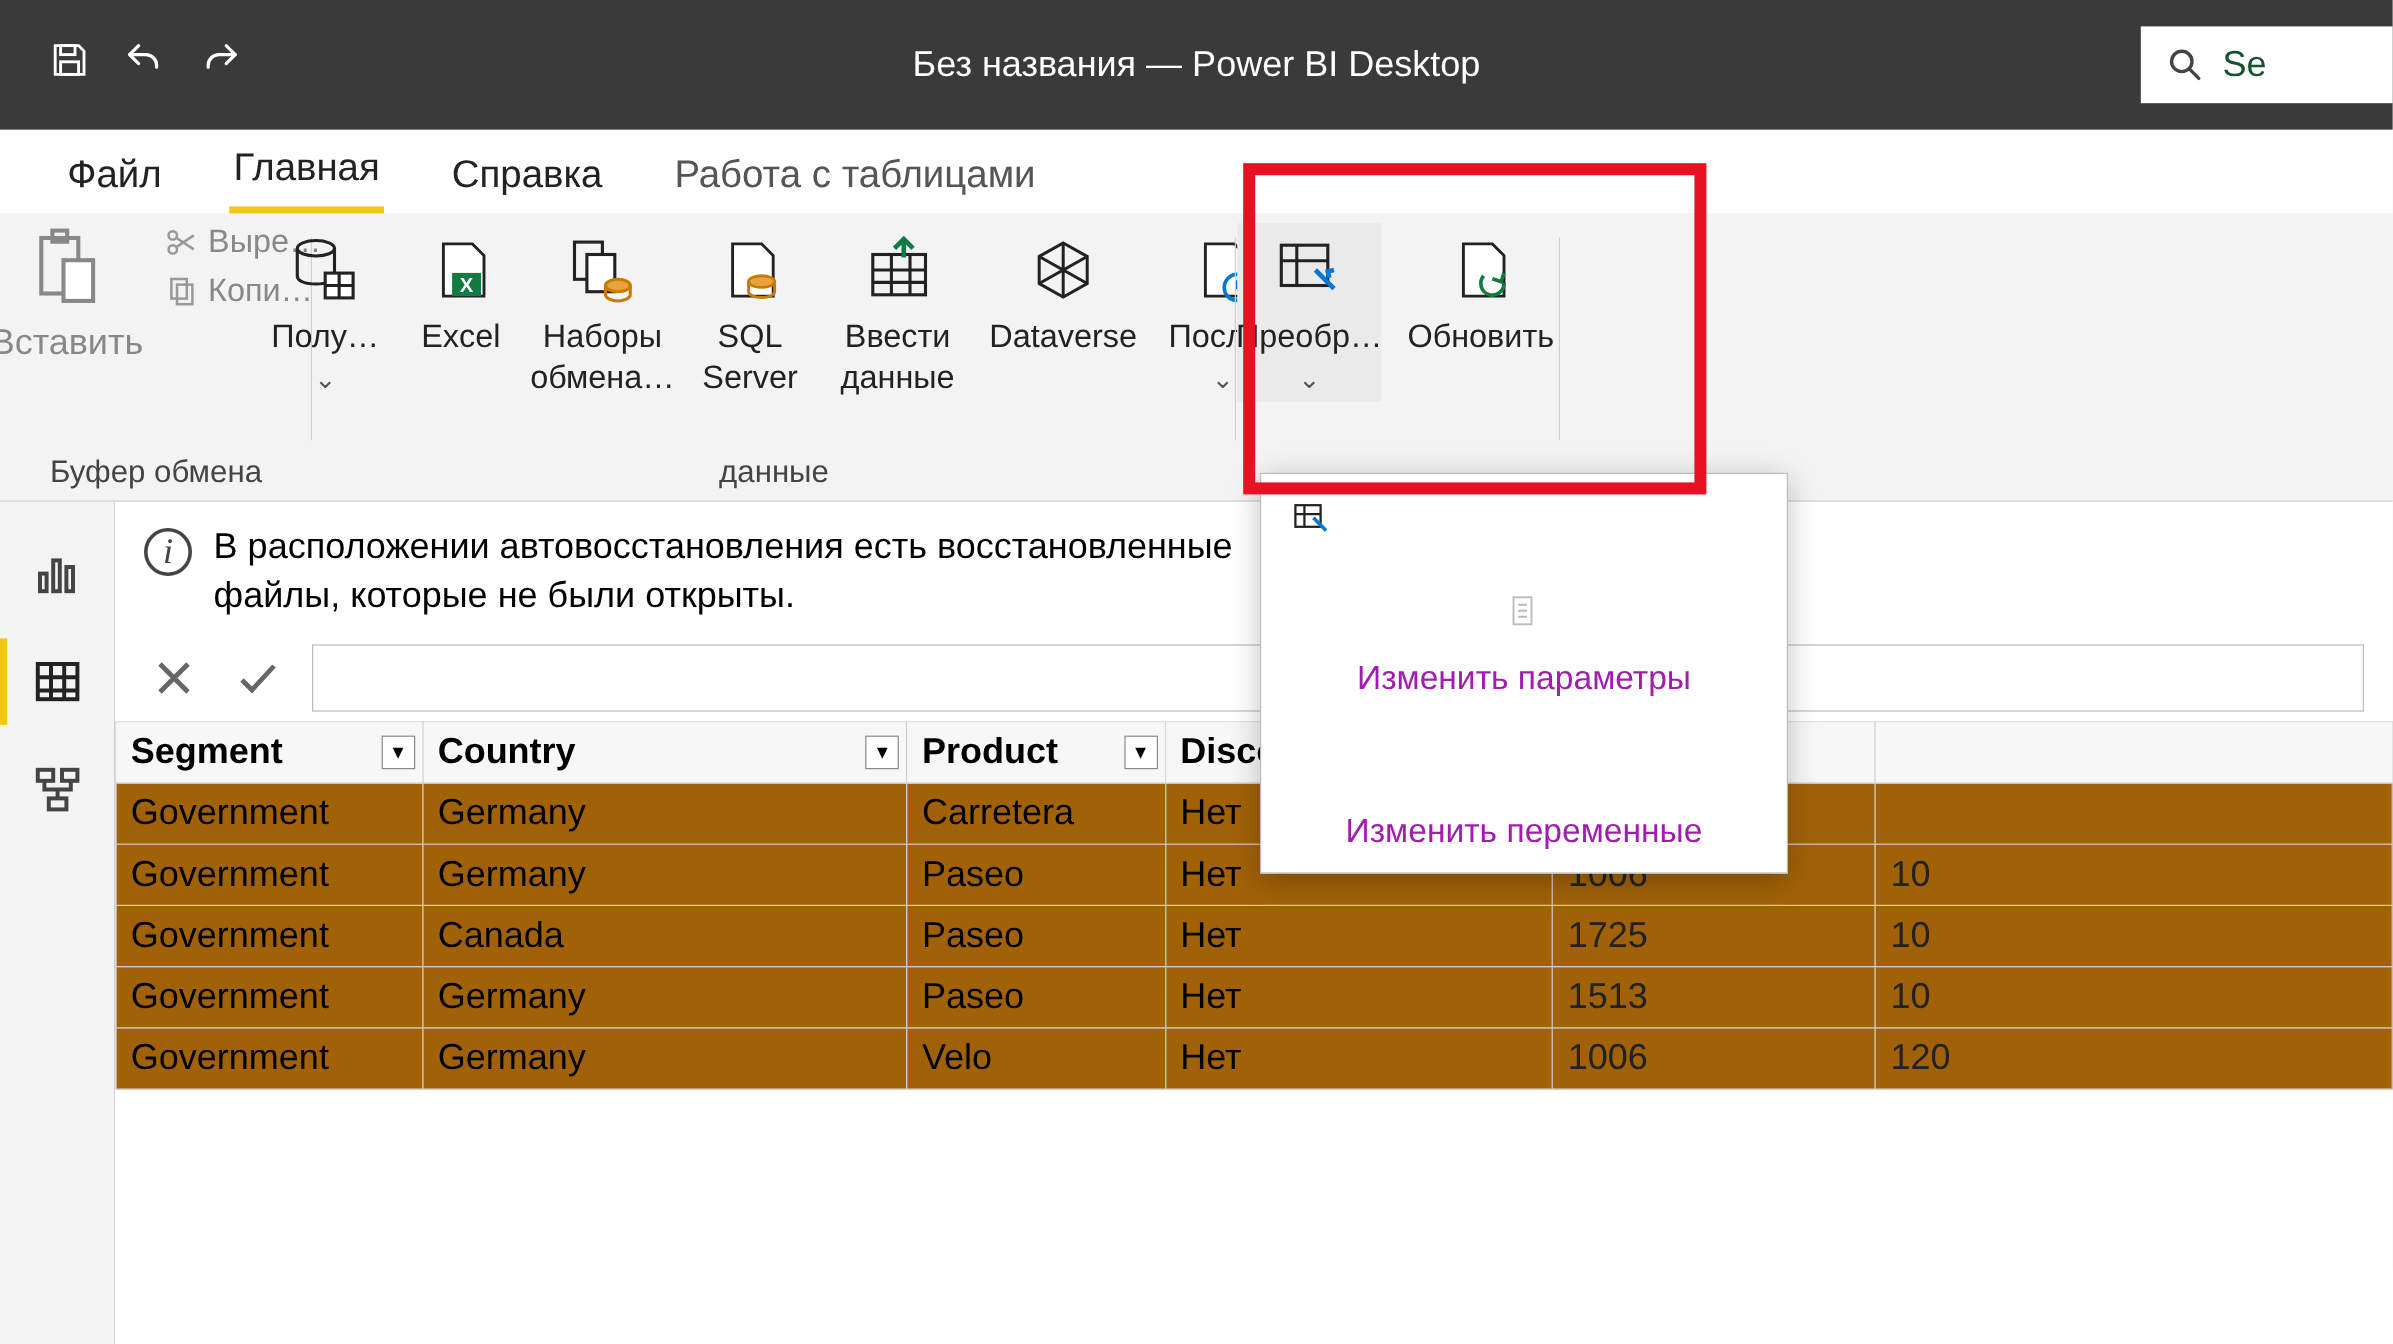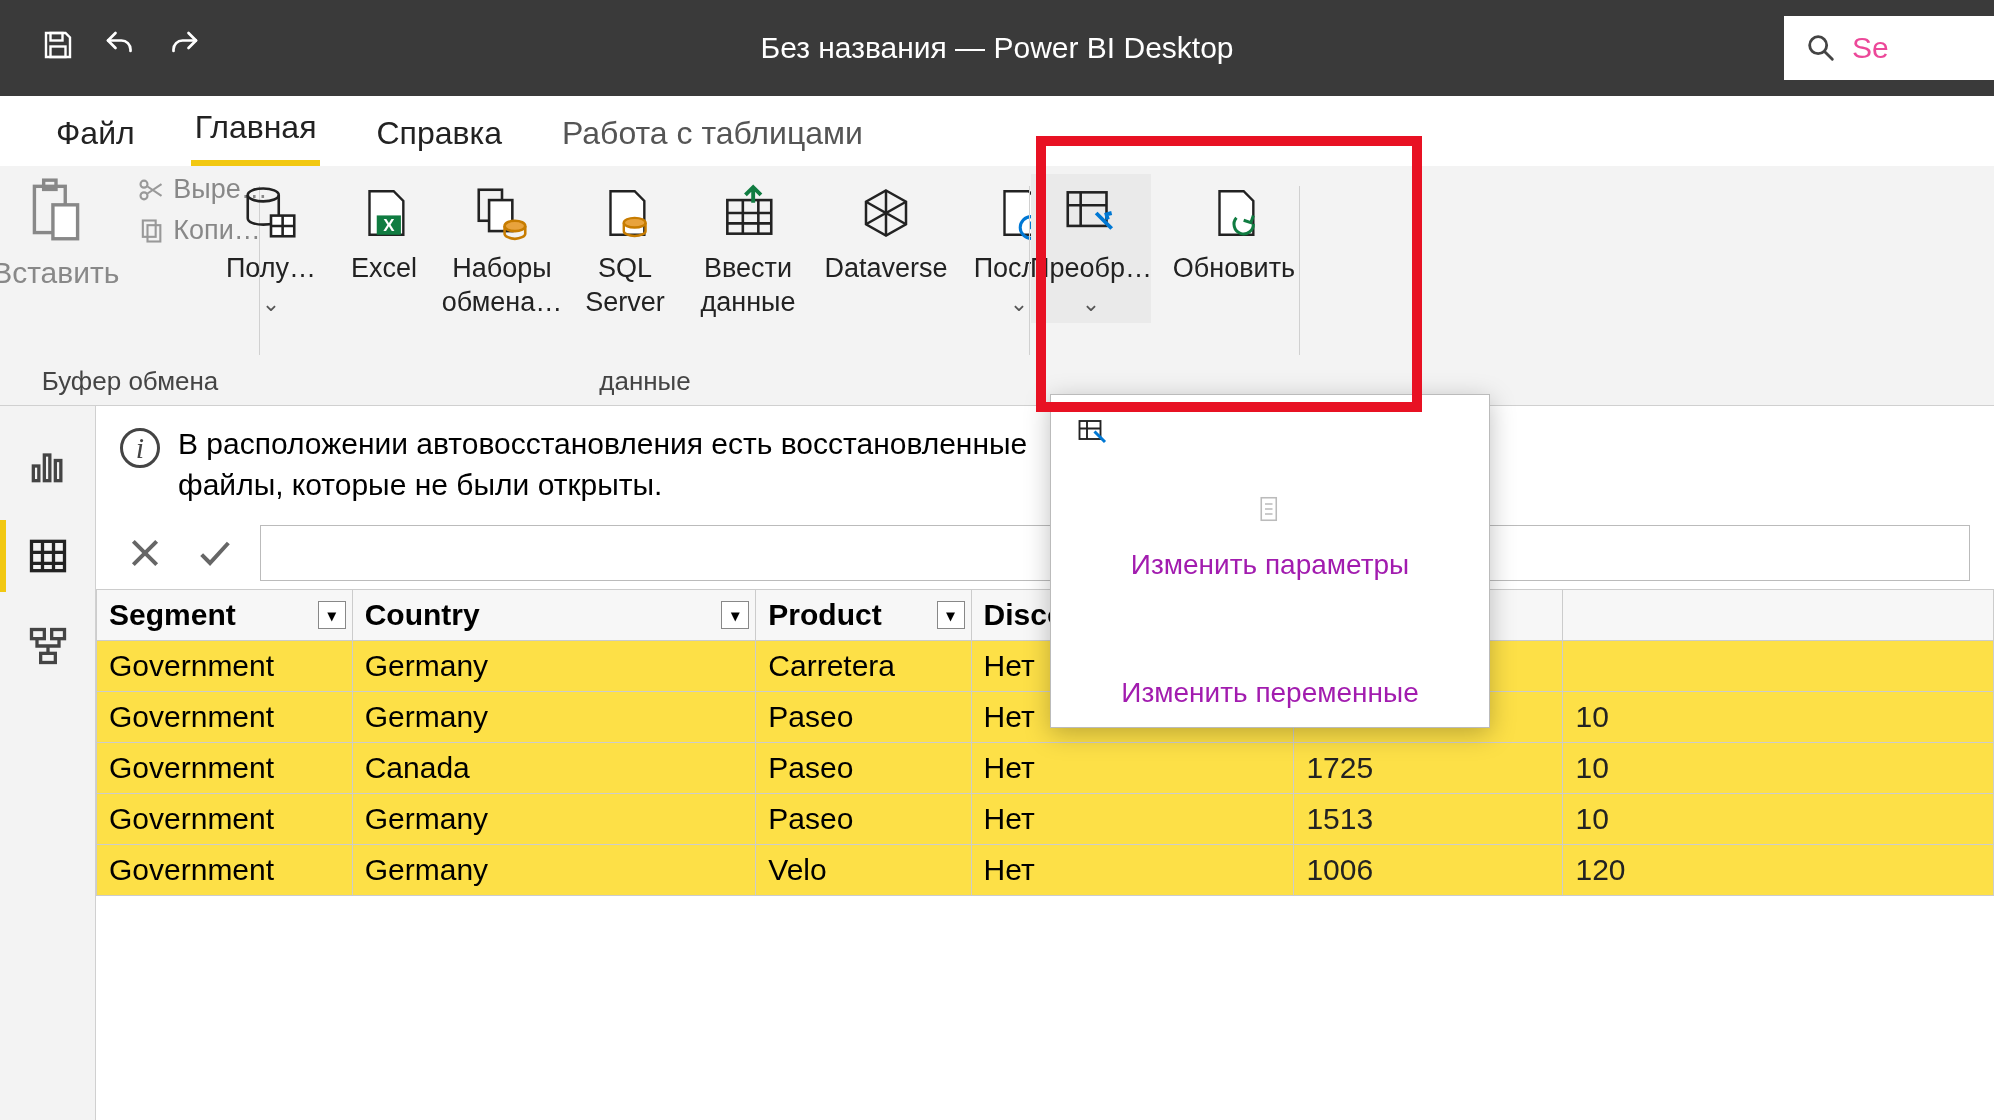--- a/index.html
+++ b/index.html
@@ -8,21 +8,21 @@
     font-family: "Segoe UI", Arial, sans-serif;
     background: #f3f3f3;
     overflow: hidden;
     width: 1994px;
     height: 1120px;
     transform-origin: top left;
   }
   
   .titlebar {
     background: #3a3a3a;
-    height: 96px;
+    height: 108px;
     display: flex;
     align-items: center;
     color: #fff;
     font-size: 30px;
     position: relative;
   }
   .titlebar .tb-left { display:flex; align-items:center; gap:24px; padding-left:40px; }
   .titlebar .tb-center { position:absolute; left:0; right:0; text-align:center; pointer-events:none; }
   .titlebar .tb-right { margin-left:auto; display:flex; align-items:center; height:100%; }
   .save-icon, .undo-icon, .redo-icon { stroke:#fff; fill:none; }
@@ -110,21 +110,21 @@
   .fx-input {
     flex:1; height:56px; border:1px solid #bbb; background:#fff;
   }
   
   .tablewrap { overflow:auto; }
   table.data {
     border-collapse:collapse; font-size:30px; width:100%;
   }
   table.data th, table.data td {
     border:1px solid #ccc; padding:8px 12px; text-align:left;
-    white-space:nowrap; background:#fde047;
+    white-space:nowrap; background:#a16207;
   }
   table.data th {
     background:#f7f7f7; font-weight:600; position:relative;
   }
   .filter-btn {
     position:absolute; right:6px; top:50%; transform:translateY(-50%);
     width:28px; height:28px; border:1px solid #888; background:#fff;
     display:flex; align-items:center; justify-content:center; font-size:16px;
   }
   td.num { text-align:right; color:#222; }
@@ -172,21 +172,21 @@
         </svg>
     </span>
   </div>
   <div class="tb-center">Без названия — Power BI Desktop</div>
   <div class="tb-right">
     <div class="search-box">
       <svg width="34" height="34" viewBox="0 0 24 24" style="stroke:#444;fill:none;">
           <circle cx="10" cy="10" r="6" stroke-width="2"></circle>
           <path d="M15 15l5 5" stroke-width="2" stroke-linecap="round"></path>
         </svg>
-      <span style="color:#ec4899">Se</span>
+      <span style="color:#14532d">Se</span>
     </div>
   </div>
 </div>
 
 <div class="tabs-row">
   <div class="tab">Файл</div>
   <div class="tab active">Главная</div>
   <div class="tab">Справка</div>
   <div class="tab contextual">Работа с таблицами</div>
 </div>

